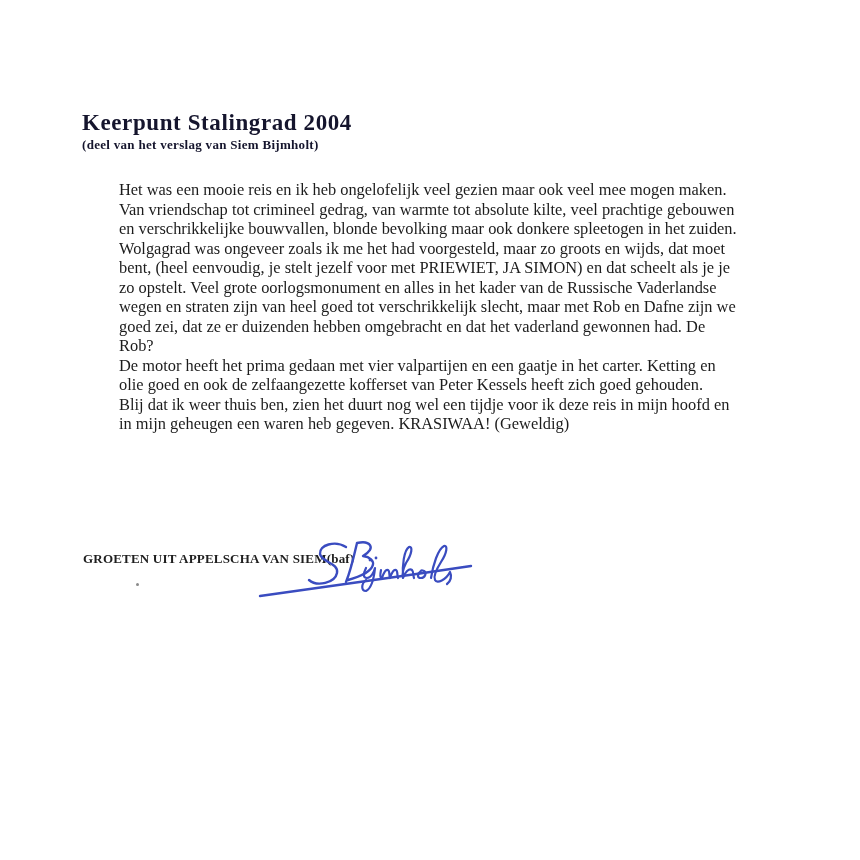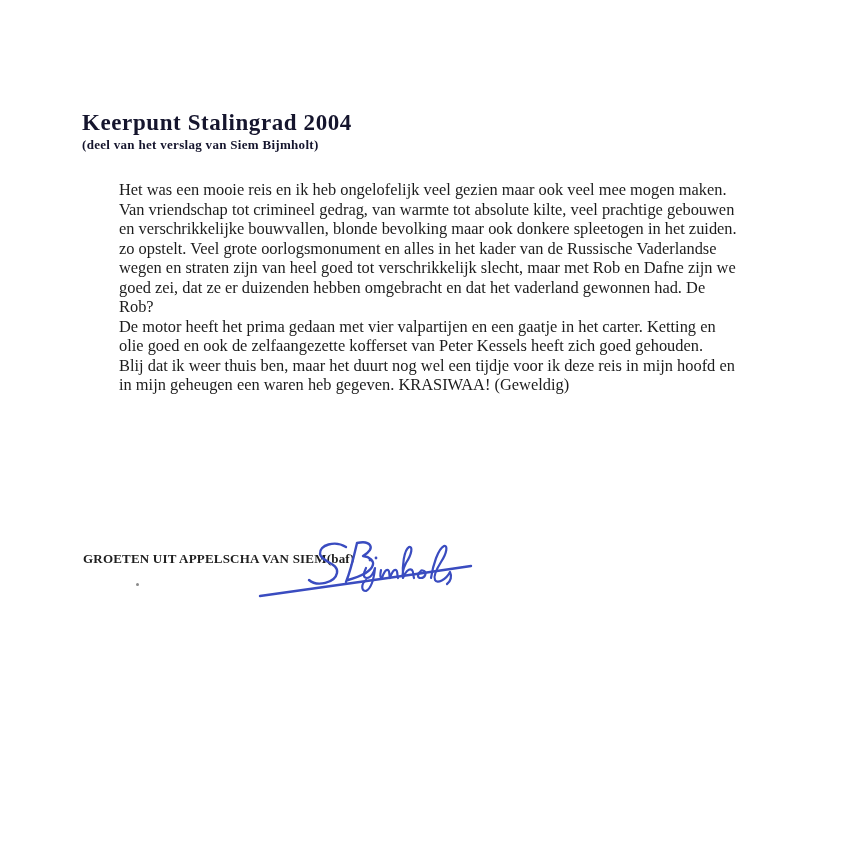--- a/index.html
+++ b/index.html
@@ -81,27 +81,29 @@
 <div class="page">
 
   <div class="doc-title">Keerpunt Stalingrad 2004</div>
 
   <div class="doc-subtitle">(deel van het verslag van Siem Bijmholt)</div>
 
   <div class="doc-body">
     <div class="line">Het was een mooie reis en ik heb ongelofelijk veel gezien maar ook veel mee mogen maken.</div>
     <div class="line">Van vriendschap tot crimineel gedrag, van warmte tot absolute kilte, veel prachtige gebouwen</div>
     <div class="line">en verschrikkelijke bouwvallen, blonde bevolking maar ook donkere spleetogen in het zuiden.</div>
+    <div class="line">Wolgagrad was ongeveer zoals ik me het had voorgesteld, maar zo groots en wijds, dat moet</div>
+    <div class="line">bent, (heel eenvoudig, je stelt jezelf voor met PRIEWIET, JA SIMON) en dat scheelt als je je</div>
     <div class="line">zo opstelt. Veel grote oorlogsmonument en alles in het kader van de Russische Vaderlandse</div>
     <div class="line">wegen en straten zijn van heel goed tot verschrikkelijk slecht, maar met Rob en Dafne zijn we</div>
     <div class="line">goed zei, dat ze er duizenden hebben omgebracht en dat het vaderland gewonnen had. De</div>
     <div class="line">Rob?</div>
     <div class="line">De motor heeft het prima gedaan met vier valpartijen en een gaatje in het carter. Ketting en</div>
     <div class="line">olie goed en ook de zelfaangezette kofferset van Peter Kessels heeft zich goed gehouden.</div>
-    <div class="line">Blij dat ik weer thuis ben, maar het duurt nog wel een tijdje voor ik deze reis in mijn hoofd en</div>
+    <div class="line">Blij dat ik weer thuis ben, zien het duurt nog wel een tijdje voor ik deze reis in mijn hoofd en</div>
     <div class="line">in mijn geheugen een waren heb gegeven. KRASIWAA! (Geweldig)</div>
   </div>
 
   <div class="doc-closing">GROETEN UIT APPELSCHA VAN SIEM(baf)</div>
 
   <svg class="signature-svg" viewBox="0 0 225 67" fill="none" stroke-linecap="round" stroke-linejoin="round">
 
     <path stroke-width="2.4" d="M93,9 C82,2 66,7 67,16 C68,24 86,25 84,35 C82,45 64,49 56,42" stroke="#3a4cc0"></path>
 
     <path stroke-width="2.4" d="M104,5 C101,18 98,32 93,44 M104,5 C117,2 124,10 110,18 C124,20 127,33 95,42" stroke="#3a4cc0"></path>

